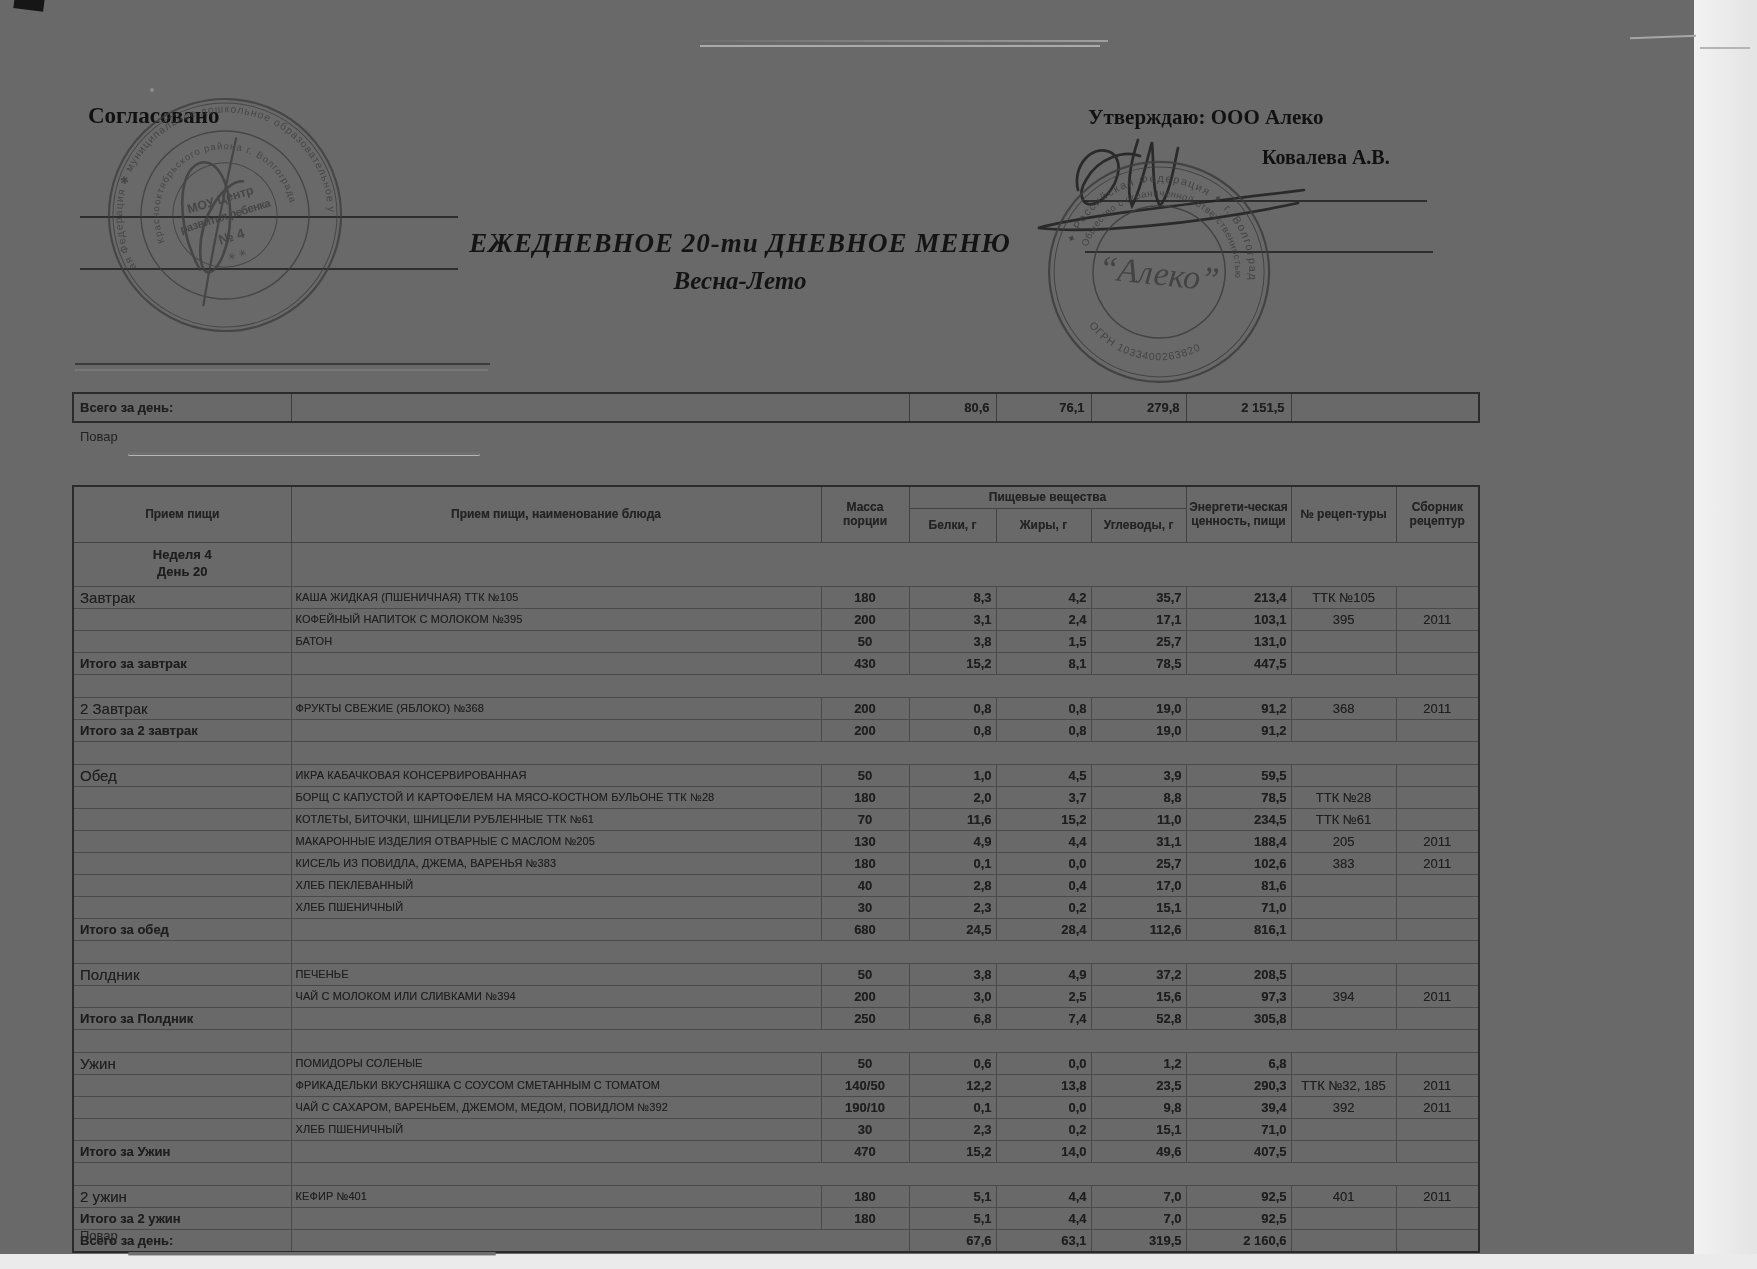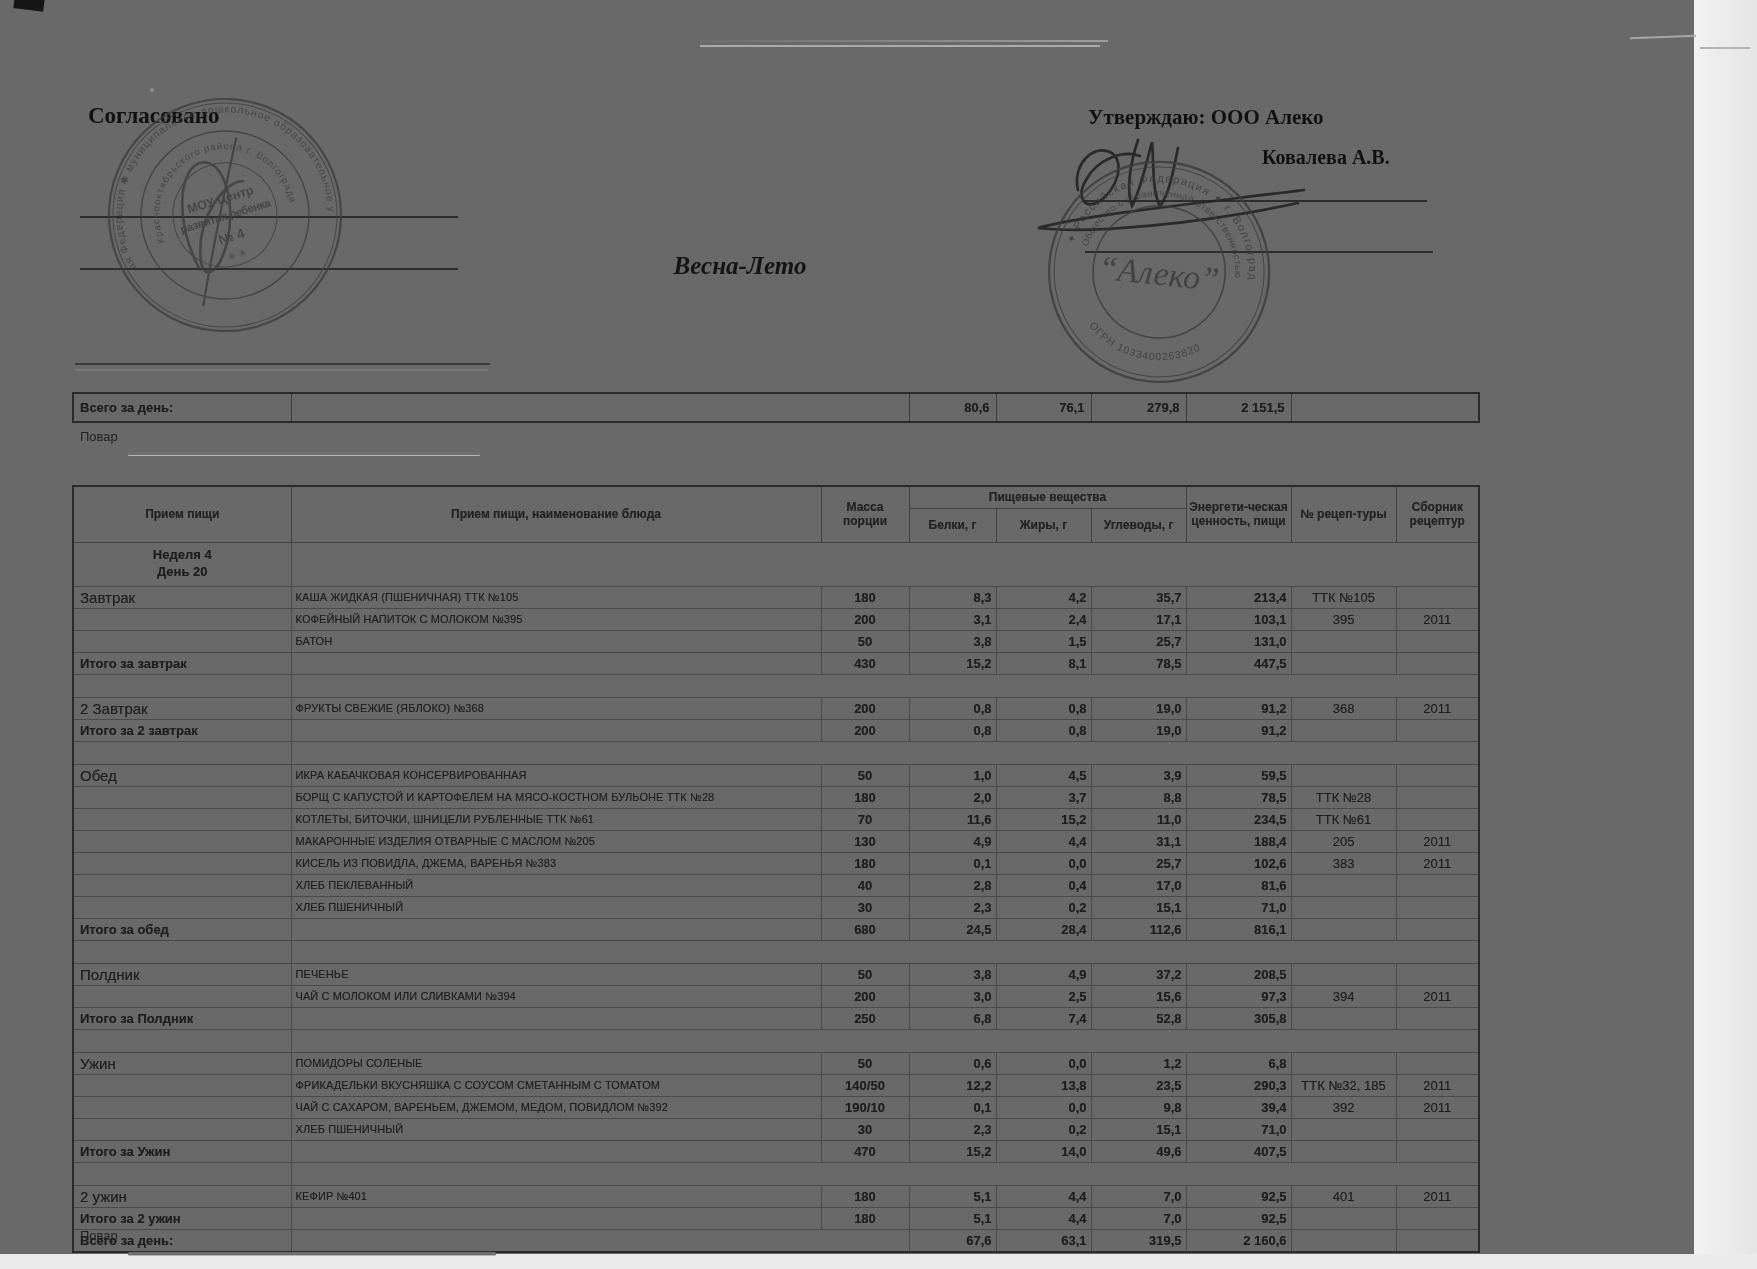--- a/index.html
+++ b/index.html
@@ -22,21 +22,21 @@
   .approved{position:absolute;left:1088px;top:105px;font:700 21px "Liberation Serif",serif;color:#111;}
   .approver{position:absolute;left:1262px;top:146px;font:700 20px "Liberation Serif",serif;color:#111;}
   .sigline{position:absolute;height:0;border-top:2px solid #2e2e2e;}
   .sl1{left:80px;top:216px;width:378px;}
   .sl2{left:80px;top:268px;width:378px;}
   .sr1{left:1085px;top:200px;width:342px;}
   .sr2{left:1085px;top:251px;width:348px;}
 
   .title{position:absolute;left:210px;top:228px;width:1060px;text-align:center;color:#141414;}
   .t1{font:italic 700 27px "Liberation Serif",serif;letter-spacing:1px;}
-  .t2{font:italic 700 25px "Liberation Serif",serif;margin-top:24px;}
+  .t2{font:italic 700 25px "Liberation Serif",serif;margin-top:8px;}
   .t3{font:italic 700 23px "Liberation Serif",serif;margin-top:9px;letter-spacing:.3px;}
 
   .dbl-line-a{position:absolute;left:75px;top:363px;width:415px;height:0;border-top:2.4px solid #3c3c3c;}
   .dbl-line-b{position:absolute;left:75px;top:369px;width:413px;height:0;border-top:2px solid #787878;}
 
   
   .stamp,.sig{position:absolute;pointer-events:none;}
   .stamp-left{left:100px;top:90px;transform:rotate(-17deg);opacity:.78;}
   .stamp-right{left:1042px;top:155px;transform:rotate(12deg);opacity:.85;}
   .sig-right{left:1020px;top:128px;opacity:.9;}
@@ -139,20 +139,21 @@
     <circle class="ink" cx="117" cy="117" r="110" stroke-width="2.2"></circle>
     <circle class="ink" cx="117" cy="117" r="105" stroke-width="1"></circle>
     <circle class="ink" cx="117" cy="117" r="66" stroke-width="1.5"></circle>
     <text font-size="11" letter-spacing="1.5"><textPath href="#rsOuter" startOffset="50%" text-anchor="middle">✦ Российская Федерация ✦ г. Волгоград</textPath></text>
     <text font-size="9.5" letter-spacing="0.5"><textPath href="#rsInner" startOffset="50%" text-anchor="middle">Общество с ограниченной ответственностью</textPath></text>
     <text font-size="10.5" letter-spacing="1"><textPath href="#rsBottom" startOffset="50%" text-anchor="middle">ОГРН 1033400263820</textPath></text>
     <text x="117" y="130" font-size="34" text-anchor="middle" font-family="Liberation Serif,serif" font-style="italic" transform="rotate(-6 117 117)">“Алеко”</text>
   </svg>
 
   <div class="title">
+    <div class="t1">ЕЖЕДНЕВНОЕ 20-ти ДНЕВНОЕ МЕНЮ</div>
     <div class="t2">Весна-Лето</div>
   </div>
 
   <div class="dbl-line-a"></div>
   <div class="dbl-line-b"></div>
 
   <table class="sumtbl">
     <colgroup>
       <col style="width:218px">
         <col style="width:530px">

